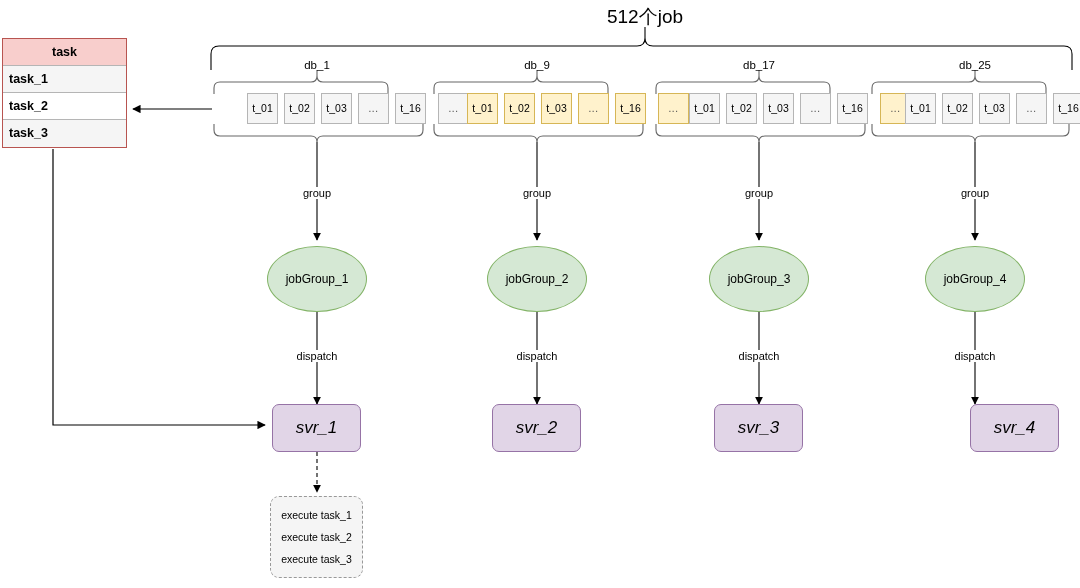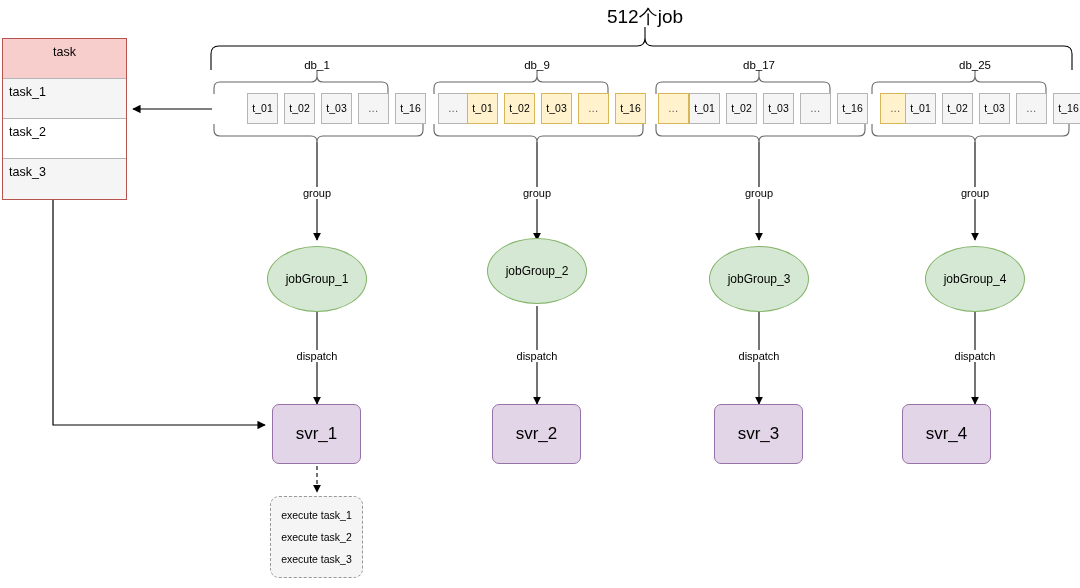--- a/index.html
+++ b/index.html
@@ -4,21 +4,21 @@
 <style>
   html,body{margin:0;padding:0;background:#ffffff;}
   body{width:1080px;height:588px;position:relative;overflow:hidden;
        font-family:"Liberation Sans","DejaVu Sans",sans-serif;color:#000;}
   #canvas{position:absolute;left:0;top:0;width:1080px;height:588px;}
   svg.layer{position:absolute;left:0;top:0;width:1080px;height:588px;pointer-events:none;}
 
   
   .task-table{position:absolute;left:2px;top:38px;width:125px;border:1px solid #b85450;
               box-sizing:border-box;}
-  .task-table .row{height:40px;line-height:27px;box-sizing:border-box;font-size:12.5px;}
+  .task-table .row{height:27px;line-height:27px;box-sizing:border-box;font-size:12.5px;font-weight:bold;}
   .task-table .hdr{background:#f8cecc;text-align:center;font-size:12.5px;
                    border-bottom:1px solid #b5b5b5;}
   .task-table .cell{padding-left:6px;border-bottom:1px solid #b5b5b5;}
   .task-table .cell.odd{background:#f5f5f5;}
   .task-table .cell.even{background:#ffffff;}
   .task-table .cell.last{border-bottom:none;}
 
   
   .tbox{position:absolute;width:31px;height:31px;box-sizing:border-box;
         display:flex;align-items:center;justify-content:center;
@@ -32,23 +32,23 @@
   .lbl-db{font-size:11.5px;}
   .lbl-edge{font-size:11px;background:#fff;padding:0 2px;}
   .title-top{position:absolute;font-size:19px;white-space:nowrap;transform:translateX(-50%);}
 
   
   .ellipse{position:absolute;width:100px;height:66px;border-radius:50%;
            background:#d5e8d4;border:1px solid #82b366;box-sizing:border-box;
            display:flex;align-items:center;justify-content:center;font-size:12px;}
 
   
-  .svr{position:absolute;width:89px;height:60px;border-radius:7px;
+  .svr{position:absolute;width:89px;height:48px;border-radius:7px;
        background:#e1d5e7;border:1.4px solid #9673a6;box-sizing:border-box;
-       display:flex;align-items:center;justify-content:center;font-size:17px;}
+       display:flex;align-items:center;justify-content:center;font-size:17px;font-style:italic;}
 
   
   .exec{position:absolute;left:270px;top:496px;width:93px;height:82px;
         border:1.5px dashed #999;border-radius:9px;background:#f5f5f5;
         box-sizing:border-box;display:flex;flex-direction:column;
         align-items:center;justify-content:center;gap:10px;}
   .exec div{font-size:10.5px;}
 </style>
 </head>
 <body>
@@ -208,33 +208,33 @@
   <div class="tbox grey dots" style="left:980px;top:93px;">...</div>
   <div class="tbox grey" style="left:1017px;top:93px;">t_16</div>
   <div class="tbox yellow dots" style="left:1050px;top:93px;">...</div>
 
   <div class="lbl lbl-edge" style="left:317px;top:187px;">group</div>
   <div class="lbl lbl-edge" style="left:537px;top:187px;">group</div>
   <div class="lbl lbl-edge" style="left:759px;top:187px;">group</div>
   <div class="lbl lbl-edge" style="left:975px;top:187px;">group</div>
 
   <div class="ellipse" style="left:267px;top:246px;">jobGroup_1</div>
-  <div class="ellipse" style="left:487px;top:238px;">jobGroup_2</div>
+  <div class="ellipse" style="left:487px;top:246px;">jobGroup_2</div>
   <div class="ellipse" style="left:709px;top:246px;">jobGroup_3</div>
   <div class="ellipse" style="left:925px;top:246px;">jobGroup_4</div>
 
   <div class="lbl lbl-edge" style="left:317px;top:350px;">dispatch</div>
   <div class="lbl lbl-edge" style="left:537px;top:350px;">dispatch</div>
   <div class="lbl lbl-edge" style="left:759px;top:350px;">dispatch</div>
   <div class="lbl lbl-edge" style="left:975px;top:350px;">dispatch</div>
 
   <div class="svr" style="left:272px;top:404px;">svr_1</div>
   <div class="svr" style="left:492px;top:404px;">svr_2</div>
   <div class="svr" style="left:714px;top:404px;">svr_3</div>
-  <div class="svr" style="left:902px;top:404px;">svr_4</div>
+  <div class="svr" style="left:970px;top:404px;">svr_4</div>
 
   <div class="exec">
     <div>execute task_1</div>
     <div>execute task_2</div>
     <div>execute task_3</div>
   </div>
 
 </div>
 
 </body></html>

